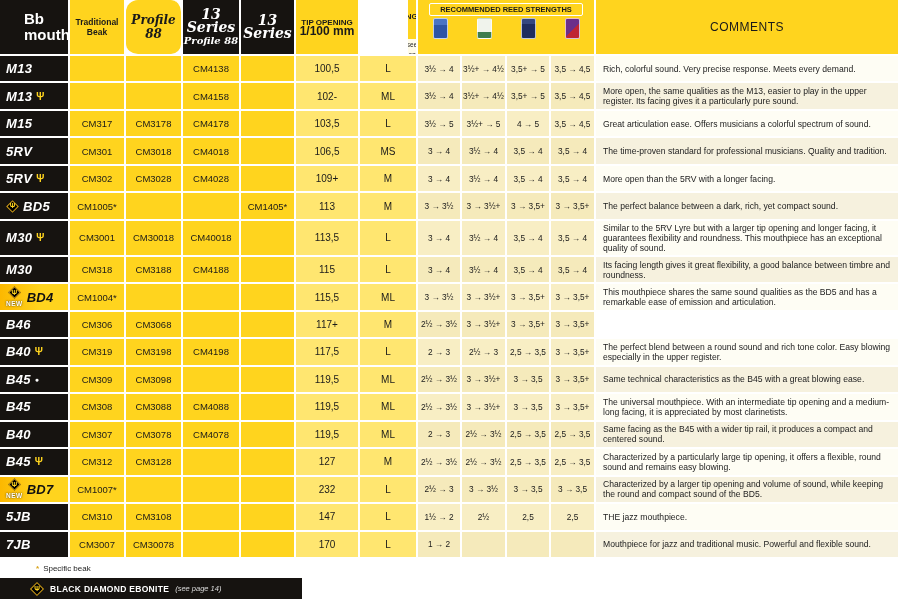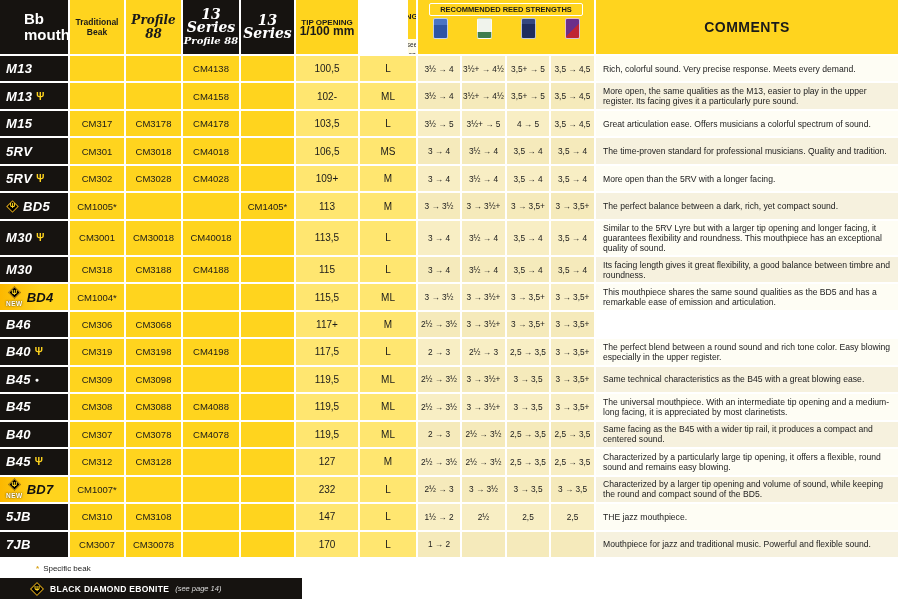--- a/index.html
+++ b/index.html
@@ -18,42 +18,42 @@
   .header { height: 56px; flex: none; }
   .black { background: #161310; color: #fff; }
   .goldbg { background: #ffd41e; }
 
   .h-model { flex-direction: column; align-items: flex-start; justify-content: center; padding-left: 24px; }
   .h-bb { font-size: 15px; font-weight: bold; line-height: 15px; }
   .h-mp { font-size: 15px; font-weight: bold; }
 
   .h-small { font-size: 8.5px; font-weight: bold; flex-direction: column; line-height: 10px; }
 
-  .script { font-family: "DejaVu Serif", serif; font-style: italic; font-weight: bold; }
+  .script { font-family: "DejaVu Serif", serif; font-style: italic; font-weight: bold; border-radius: 12px; }
   .h-p88 { font-size: 12px; }
   .h-13wrap { flex-direction: column; line-height: 13px; }
   .h-13big { font-size: 14px; }
   .h-13sub { font-size: 10px; }
 
   .h-tip { flex-direction: column; line-height: 9.5px; }
   .h-tip .t1 { font-size: 8px; font-weight: bold; }
   .h-tip .t2 { font-size: 12px; font-weight: bold; }
   .h-facing { flex-direction: column; line-height: 9.5px; gap: 18px; margin-left: 48px; }
   .seepage { font-size: 6.5px; background: rgba(255,255,255,.9); padding: 1px 4px; border-radius: 1px; }
 
   .h-reeds { grid-column: 8 / span 4; flex-direction: column; justify-content: flex-start; padding-top: 3px; gap: 2px; }
   .h-reeds-title { font-size: 7.5px; font-weight: bold; border: 1px solid #fff; padding: 1px 10px; border-radius: 2px; }
   .packs { display: flex; width: 100%; justify-content: space-around; align-items: flex-end; }
   .pack { width: 15px; height: 21px; border-radius: 2px; border: 1px solid rgba(255,255,255,.7); }
   .pack1 { background: linear-gradient(#4a74c4 30%, #2e55a5 30%); }
   .pack2 { background: linear-gradient(#f0f3ec 70%, #3f7d4e 70%); }
   .pack3 { background: linear-gradient(#35477f 25%, #1f2c5e 25%); }
   .pack4 { background: linear-gradient(135deg, #6b2f8a 55%, #bf2433 55%); }
 
-  .h-comments { font-size: 14px; font-weight: bold; letter-spacing: .5px; }
+  .h-comments { font-size: 12px; font-weight: normal; letter-spacing: .5px; }
 
   
   .rows { flex: 1; display: flex; flex-direction: column; }
   .row { flex: 1; }
 
   .model { background: #161310; color: #fff; justify-content: flex-start; padding-left: 6px; gap: 4px; }
   .model-text { font-size: 13px; font-weight: bold; letter-spacing: .3px; white-space: nowrap; font-style: italic; }
   .model-lyre { color: #ffd41e; font-size: 10px; font-weight: bold; }
   .model-dot { color: #fff; font-size: 7px; }
   .badge-stack { display: flex; flex-direction: column; align-items: center; line-height: 8px; flex: none; }

